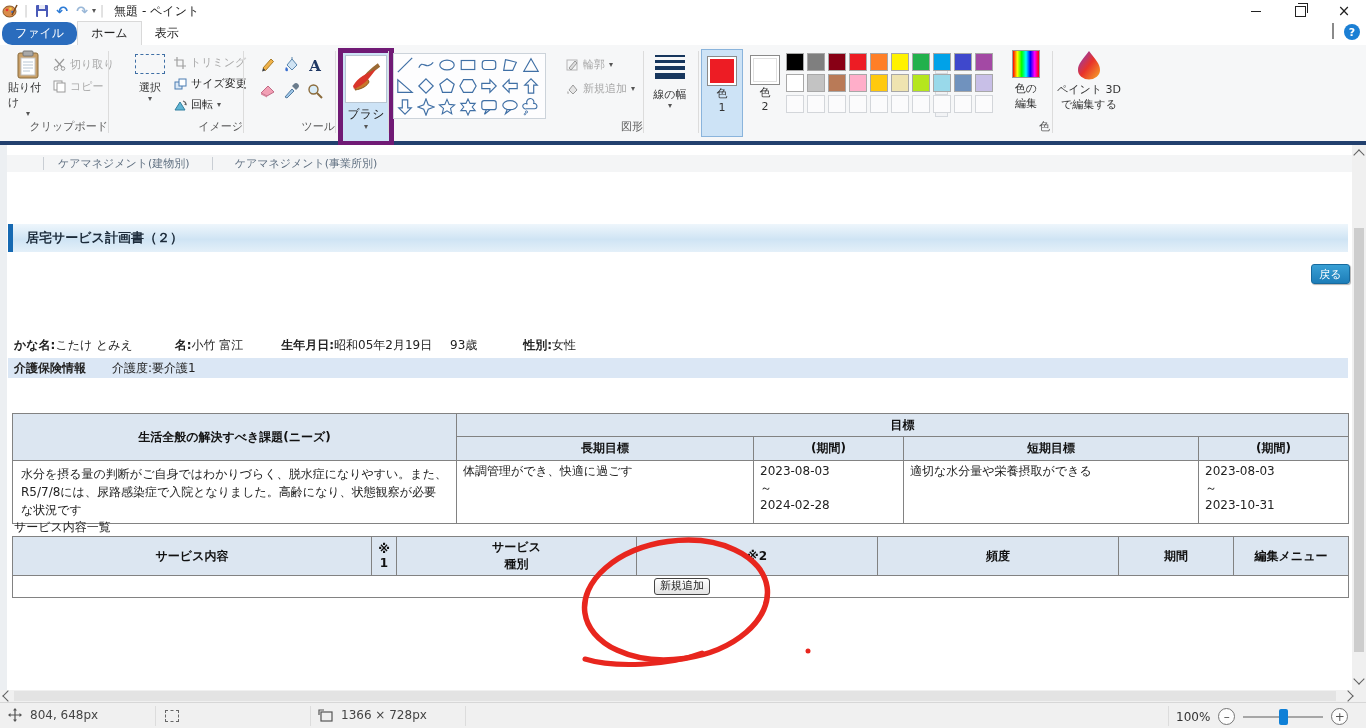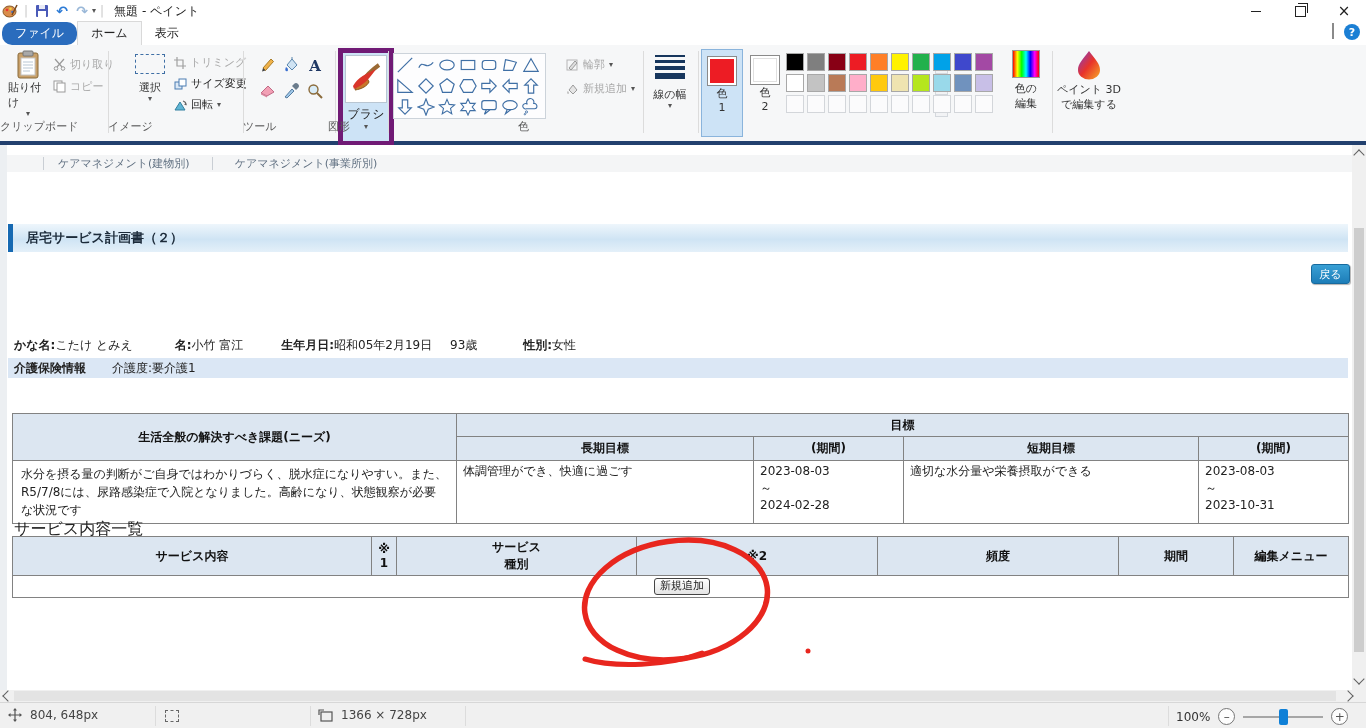--- a/index.html
+++ b/index.html
@@ -22,21 +22,21 @@
   
   .tabrow{left:0;top:22px;width:1366px;height:23px;background:#fff;display:flex;align-items:flex-end;}
   .rtab{height:23px;display:flex;align-items:center;justify-content:center;font-size:12px;padding:0 13px;}
   .rtab.file{background:#2a6cbd;color:#fff;margin-left:2px;border-radius:10px;}
   .rtab.sel{background:#f6f7f8;border:1px solid #d9d9d9;border-bottom:none;color:#222;}
   .tab-right{position:absolute;right:6px;top:24px;display:flex;align-items:center;gap:10px;}
   .chev-up{width:7px;height:7px;border-left:2px solid #8a8a8a;border-top:2px solid #8a8a8a;transform:rotate(45deg) translateY(2px);}
   .help-circ{width:16px;height:16px;border-radius:50%;background:#1b7fd4;color:#fff;font-size:11px;font-weight:bold;display:flex;align-items:center;justify-content:center;}
   
   .ribbon{left:0;top:45px;width:1366px;height:96px;background:#f6f7f8;border-bottom:4px solid #22406e;}
-  .grp-label{position:absolute;bottom:3px;left:0;right:0;text-align:left;font-size:11px;color:#5a5a5a;white-space:nowrap;}
+  .grp-label{position:absolute;bottom:3px;left:0;right:0;text-align:right;font-size:11px;color:#5a5a5a;white-space:nowrap;}
   .vsep{position:absolute;top:6px;bottom:8px;width:1px;background:#dcdcdc;}
   .big-btn{position:absolute;display:flex;flex-direction:column;align-items:center;font-size:11px;color:#333;}
   .small-cmd{position:absolute;display:flex;align-items:center;gap:4px;font-size:11px;white-space:nowrap;}
   .dis{color:#a9a9a9;}
   .brush-box{position:absolute;left:338px;top:3px;width:46px;height:88px;background:#cde3f6;border:5px solid #701a75;display:flex;flex-direction:column;align-items:center;}
   .brush-icon-wrap{width:40px;height:46px;background:#fff;border:1px solid #b9c6d2;margin-top:2px;display:flex;align-items:center;justify-content:center;}
   .shape-grid{position:absolute;left:393px;top:8px;width:151px;height:64px;background:#fdfdfe;border:1px solid #ccd3da;display:grid;grid-template-columns:repeat(7,21px);grid-auto-rows:21px;align-items:center;justify-items:center;}
   .shape-grid svg{display:block;}
   .shape-scroll{position:absolute;left:547px;top:8px;width:13px;height:64px;display:flex;flex-direction:column;}
   .shape-scroll span{flex:1;display:flex;align-items:center;justify-content:center;font-size:7px;color:#666;border:1px solid #d4d8dd;background:#f2f3f5;}
@@ -510,21 +510,21 @@
       <td>適切な水分量や栄養摂取ができる</td>
       <td class="per">
         <div>2023-08-03</div>
         <div>～</div>
         <div>2023-10-31</div>
       </td>
     </tr>
   </tbody>
     </table>
 
-  <div class="abs" style="left:14px;top:374px;font-size:16px;font-family:Liberation Mono, monospace;">サービス内容一覧</div>
+  <div class="abs" style="left:14px;top:374px;font-size:12px;font-family:Liberation Mono, monospace;">サービス内容一覧</div>
 
   <table class="doc abs" style="left:12px;top:391px;width:1336px;">
     <colgroup>
         <col style="width:359px;">
         <col style="width:25px;">
         <col style="width:240px;">
         <col style="width:241px;">
         <col style="width:241px;">
         <col style="width:115px;">
         <col style="width:115px;">

